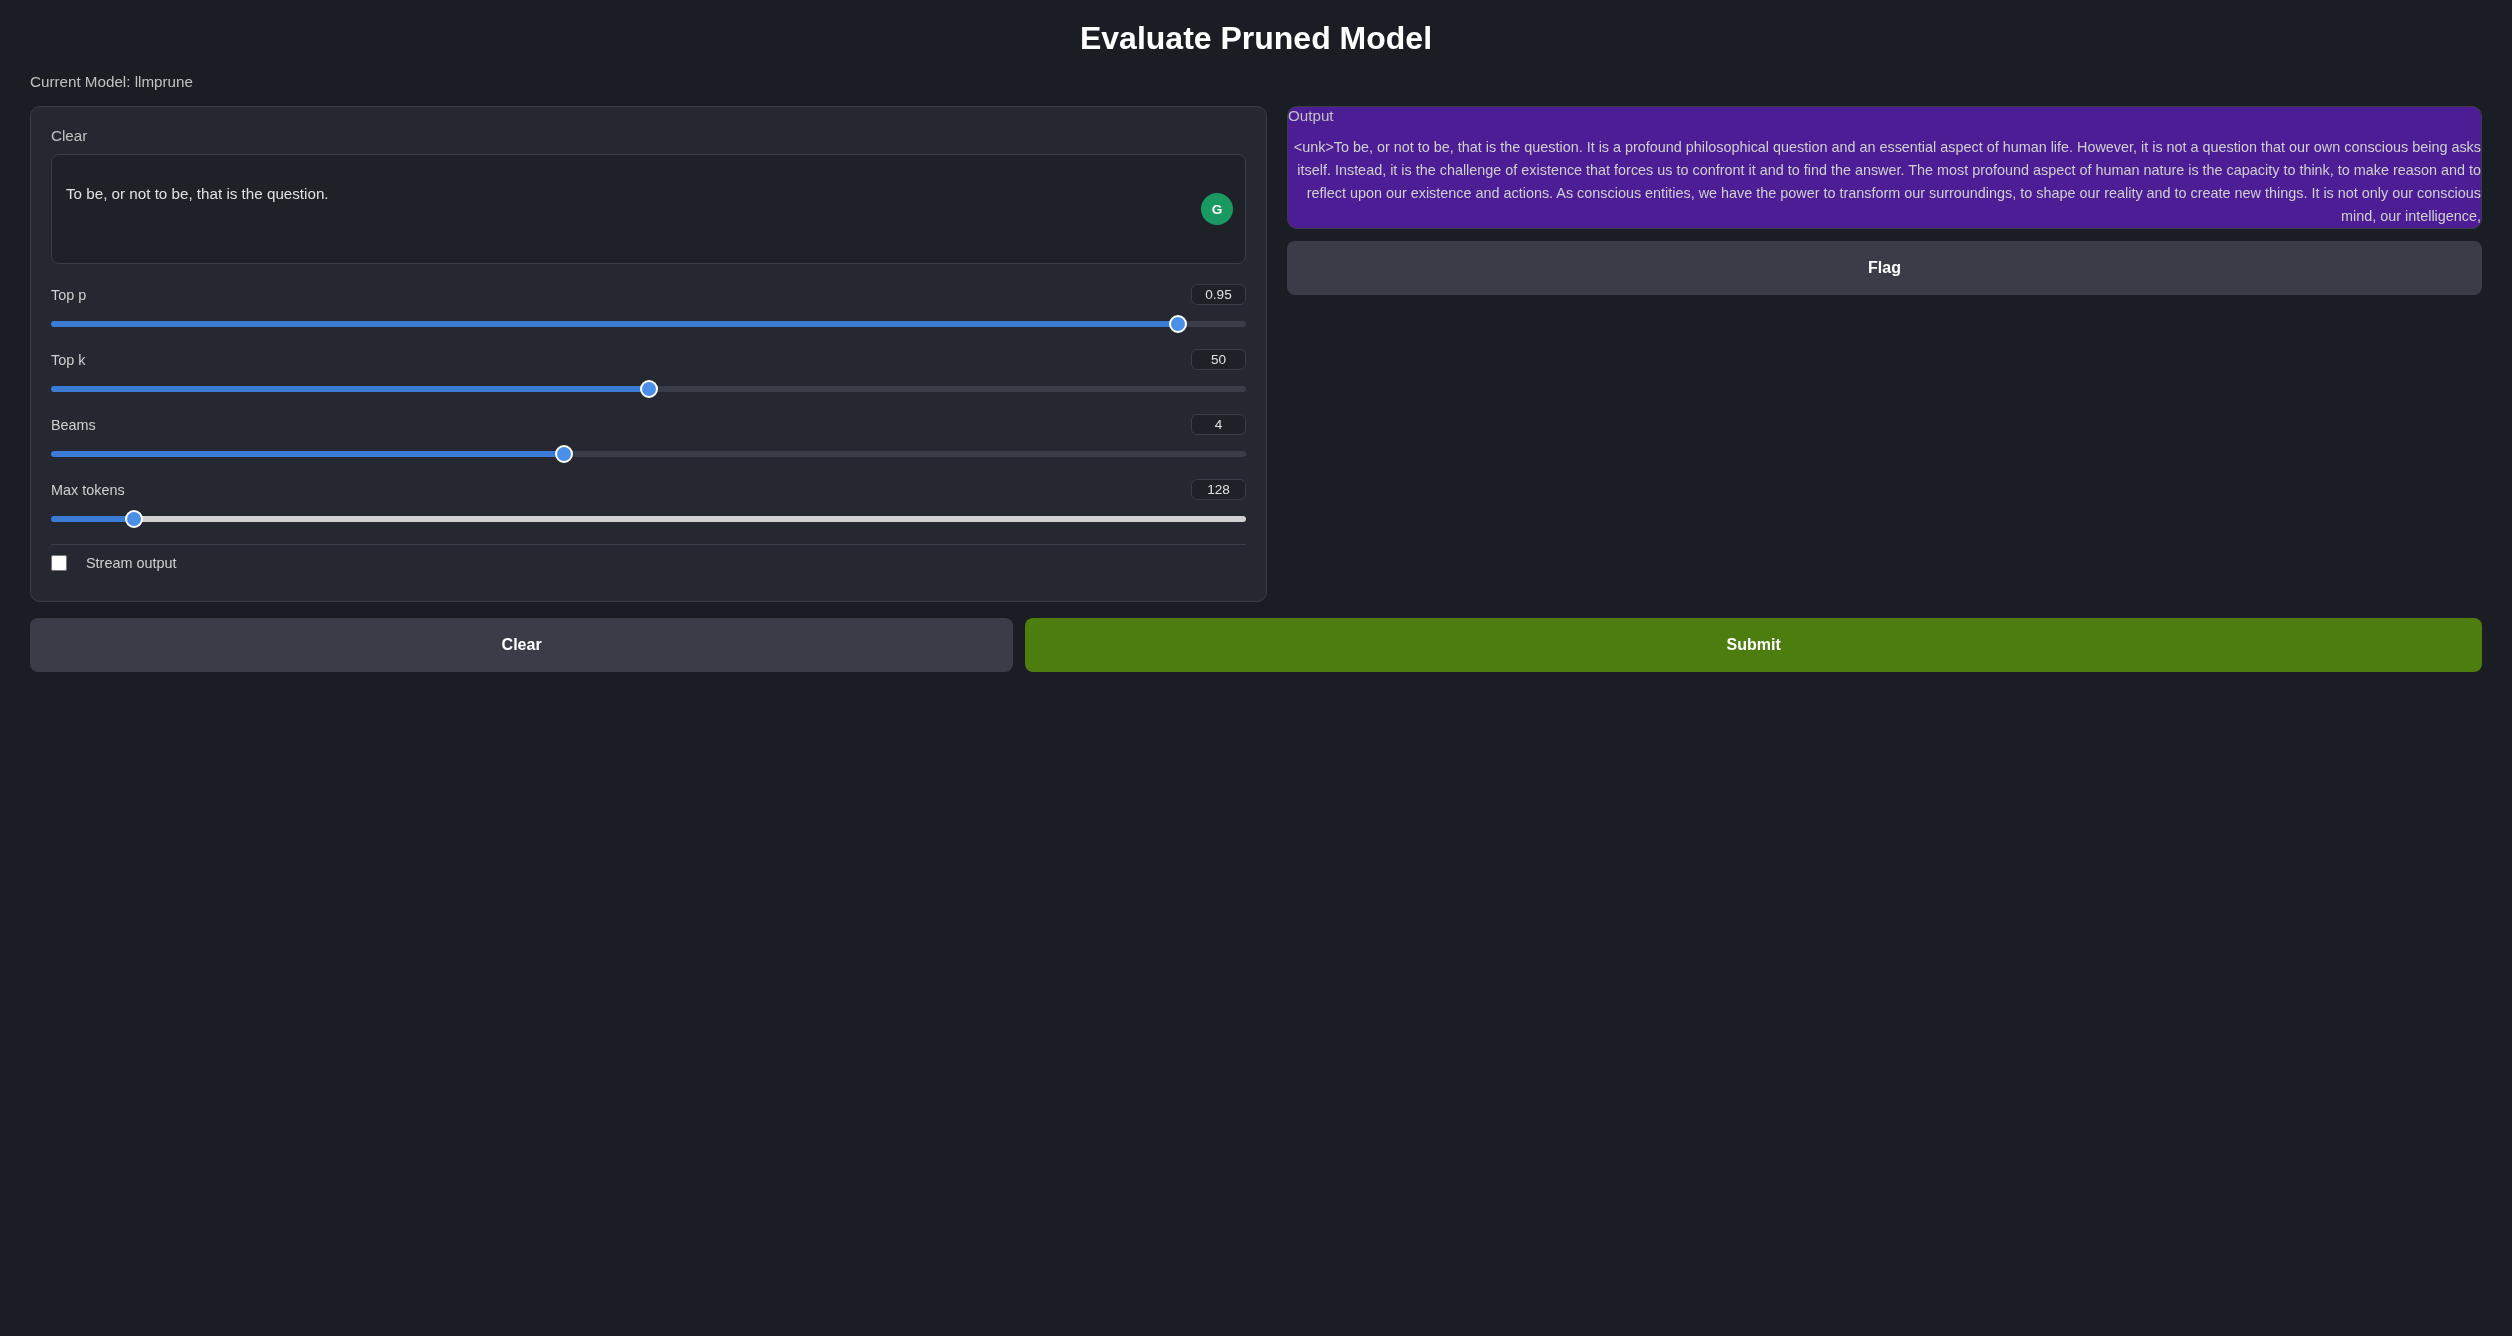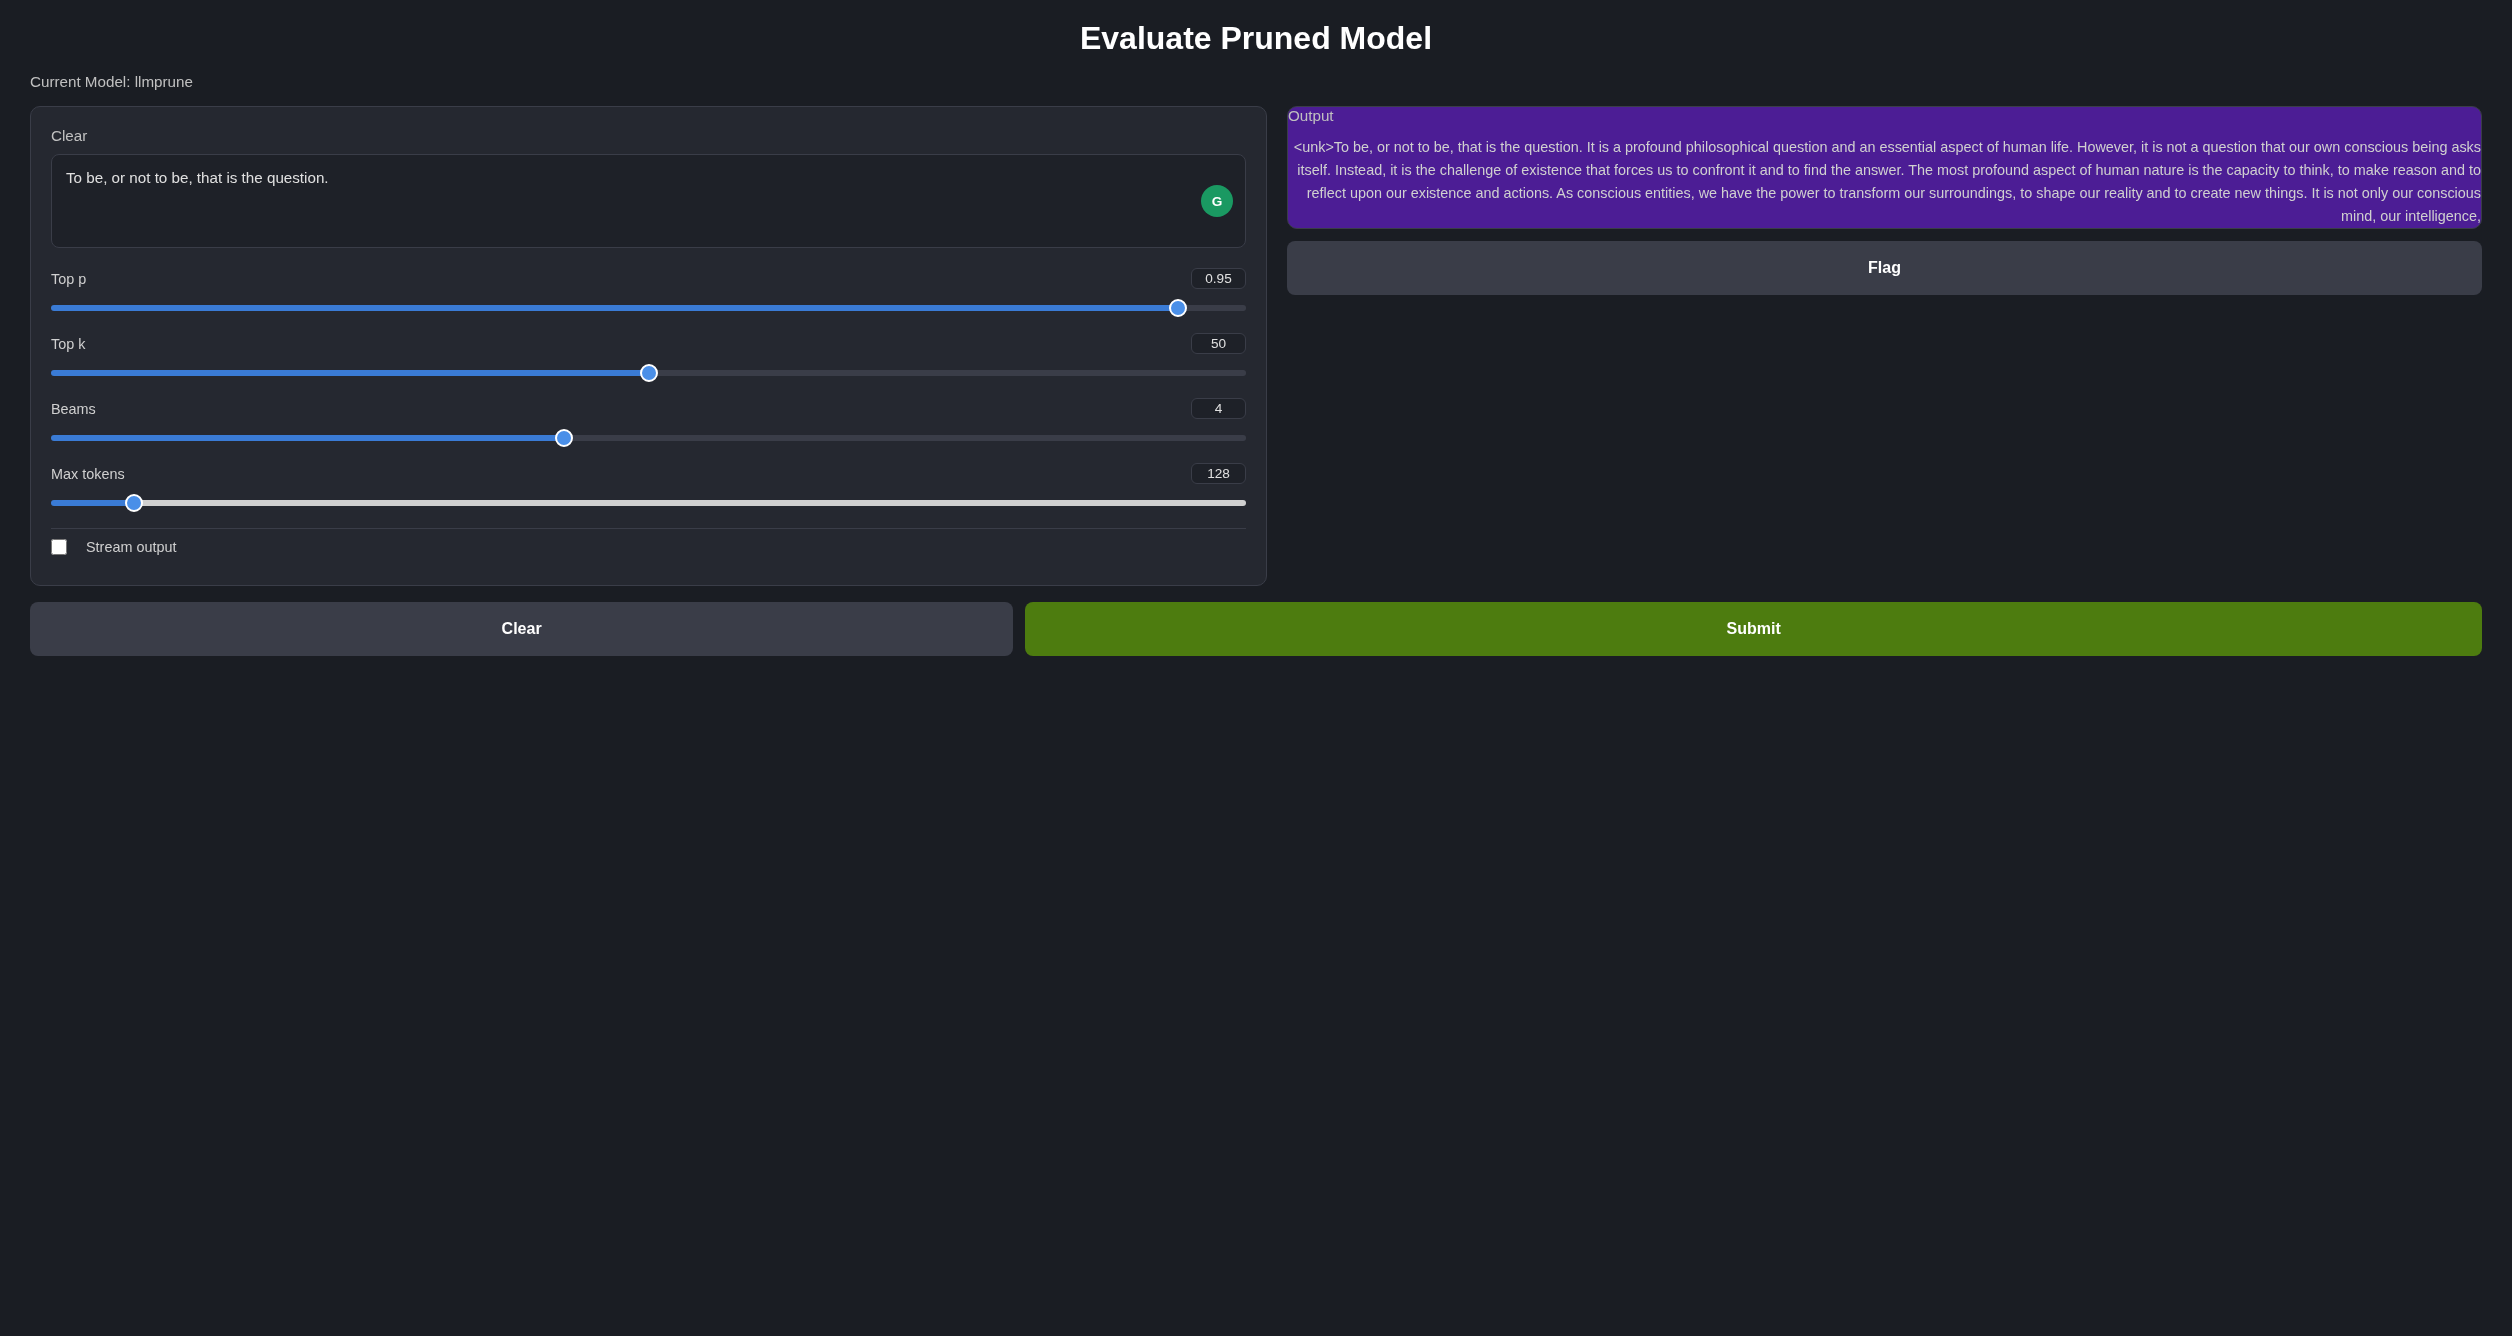--- a/index.html
+++ b/index.html
@@ -83,21 +83,21 @@
     .input-label {
       font-size: 0.95rem;
       color: #c0c0c0;
       margin-bottom: 10px;
     }
 
     .input-wrapper {
       position: relative;
       background-color: #1e2128;
       border-radius: 8px;
-      padding: 14px 50px 14px 14px;
+      padding: 30px 50px 14px 14px;
       margin-bottom: 20px;
       border: 1px solid #3a3d48;
     }
 
     .input-textarea {
       width: 100%;
       background: transparent;
       border: none;
       color: #e0e0e0;
       font-size: 0.95rem;

